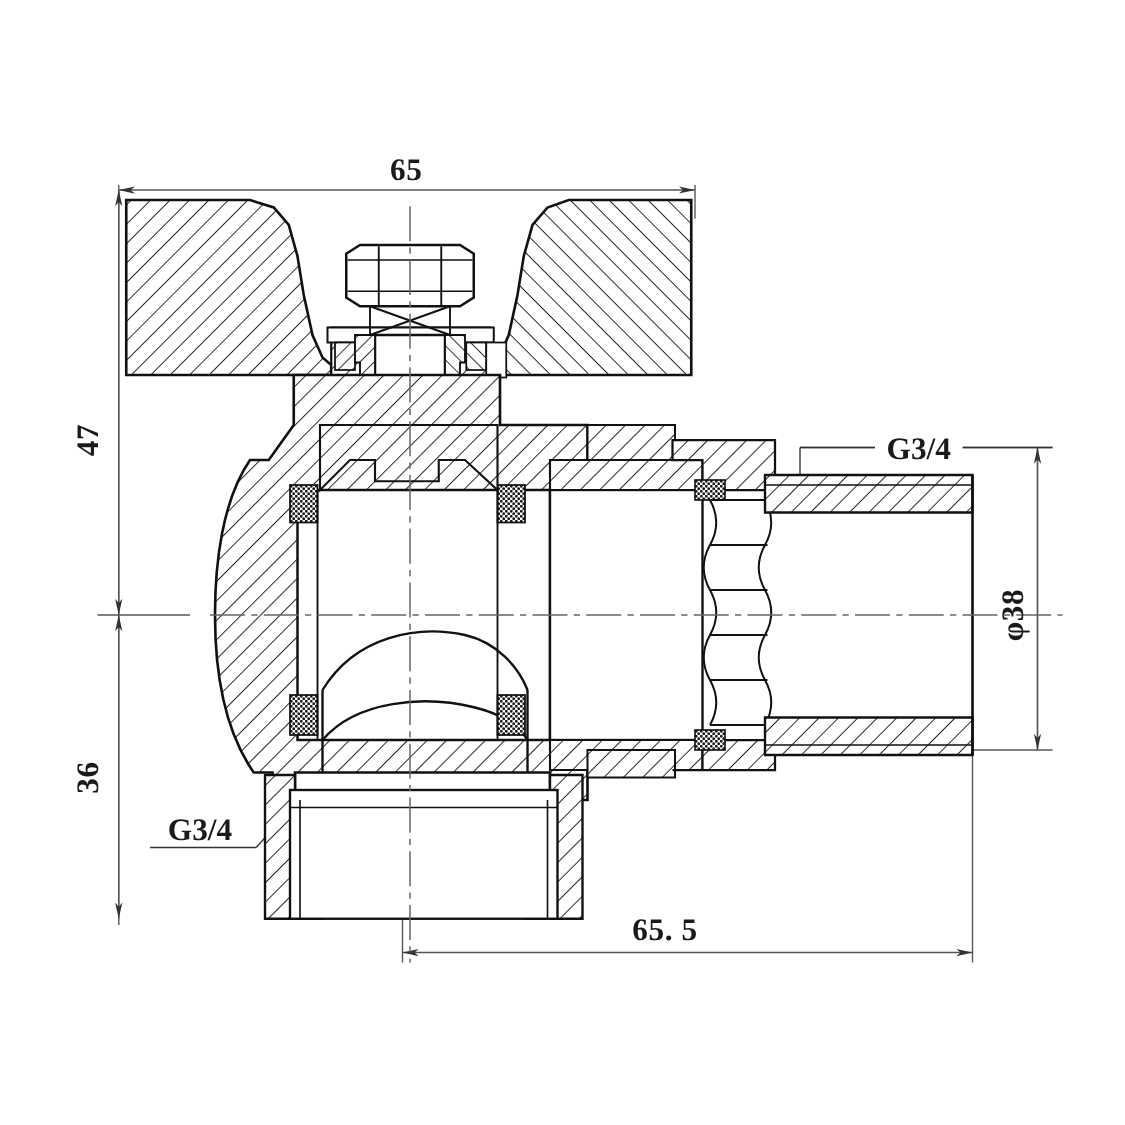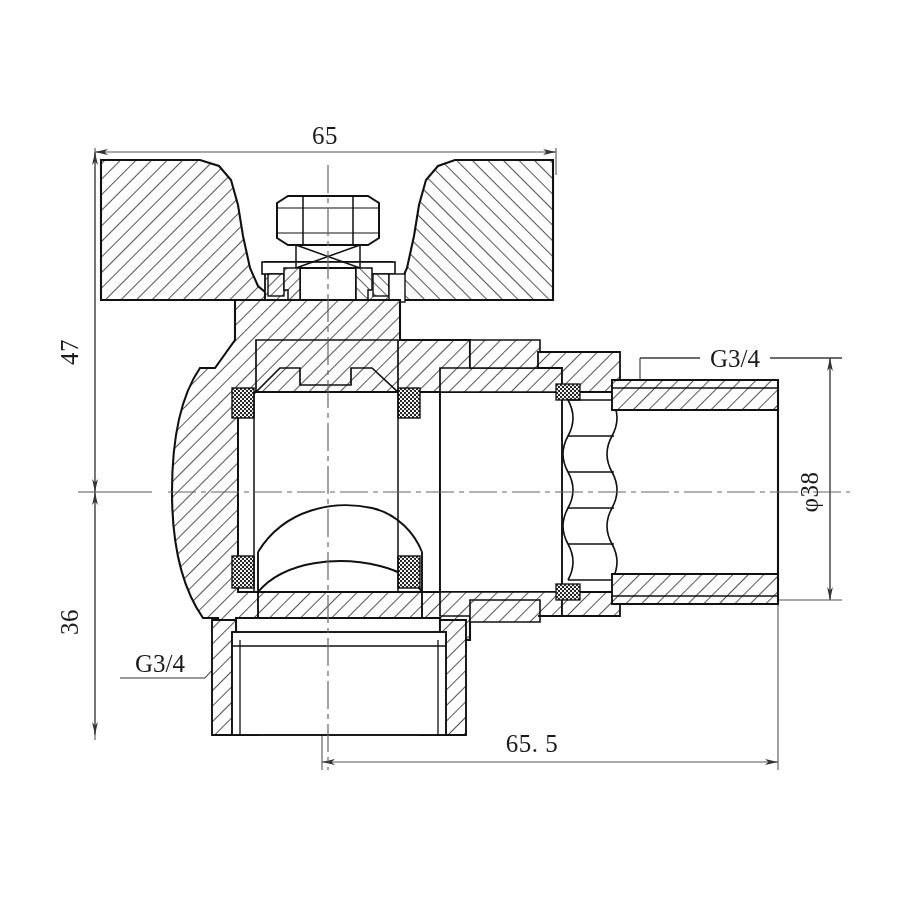--- a/index.html
+++ b/index.html
@@ -1,19 +1,19 @@
 <!DOCTYPE html>
 <html><head>
 <meta charset="utf-8">
 <title>Angle Ball Valve Technical Drawing</title>
 <style>
   html,body{margin:0;padding:0;background:#ffffff;}
   body{width:900px;height:900px;overflow:hidden;
        font-family:"Liberation Serif","DejaVu Serif",serif;}
-  #sheet{position:relative;width:900px;height:900px;background:#bef264;}
+  #sheet{position:relative;width:900px;height:900px;background:#bef264;font-weight:bold;}
   svg{display:block;}
   .dimtxt{font-family:"Liberation Serif","DejaVu Serif",serif;
           font-size:25px;fill:#1a1a1a;letter-spacing:0.5px;}
   .lbl{font-family:"Liberation Serif","DejaVu Serif",serif;
        font-size:25px;fill:#1a1a1a;}
 </style>
 </head>
 <body>
 
 <div id="sheet">

